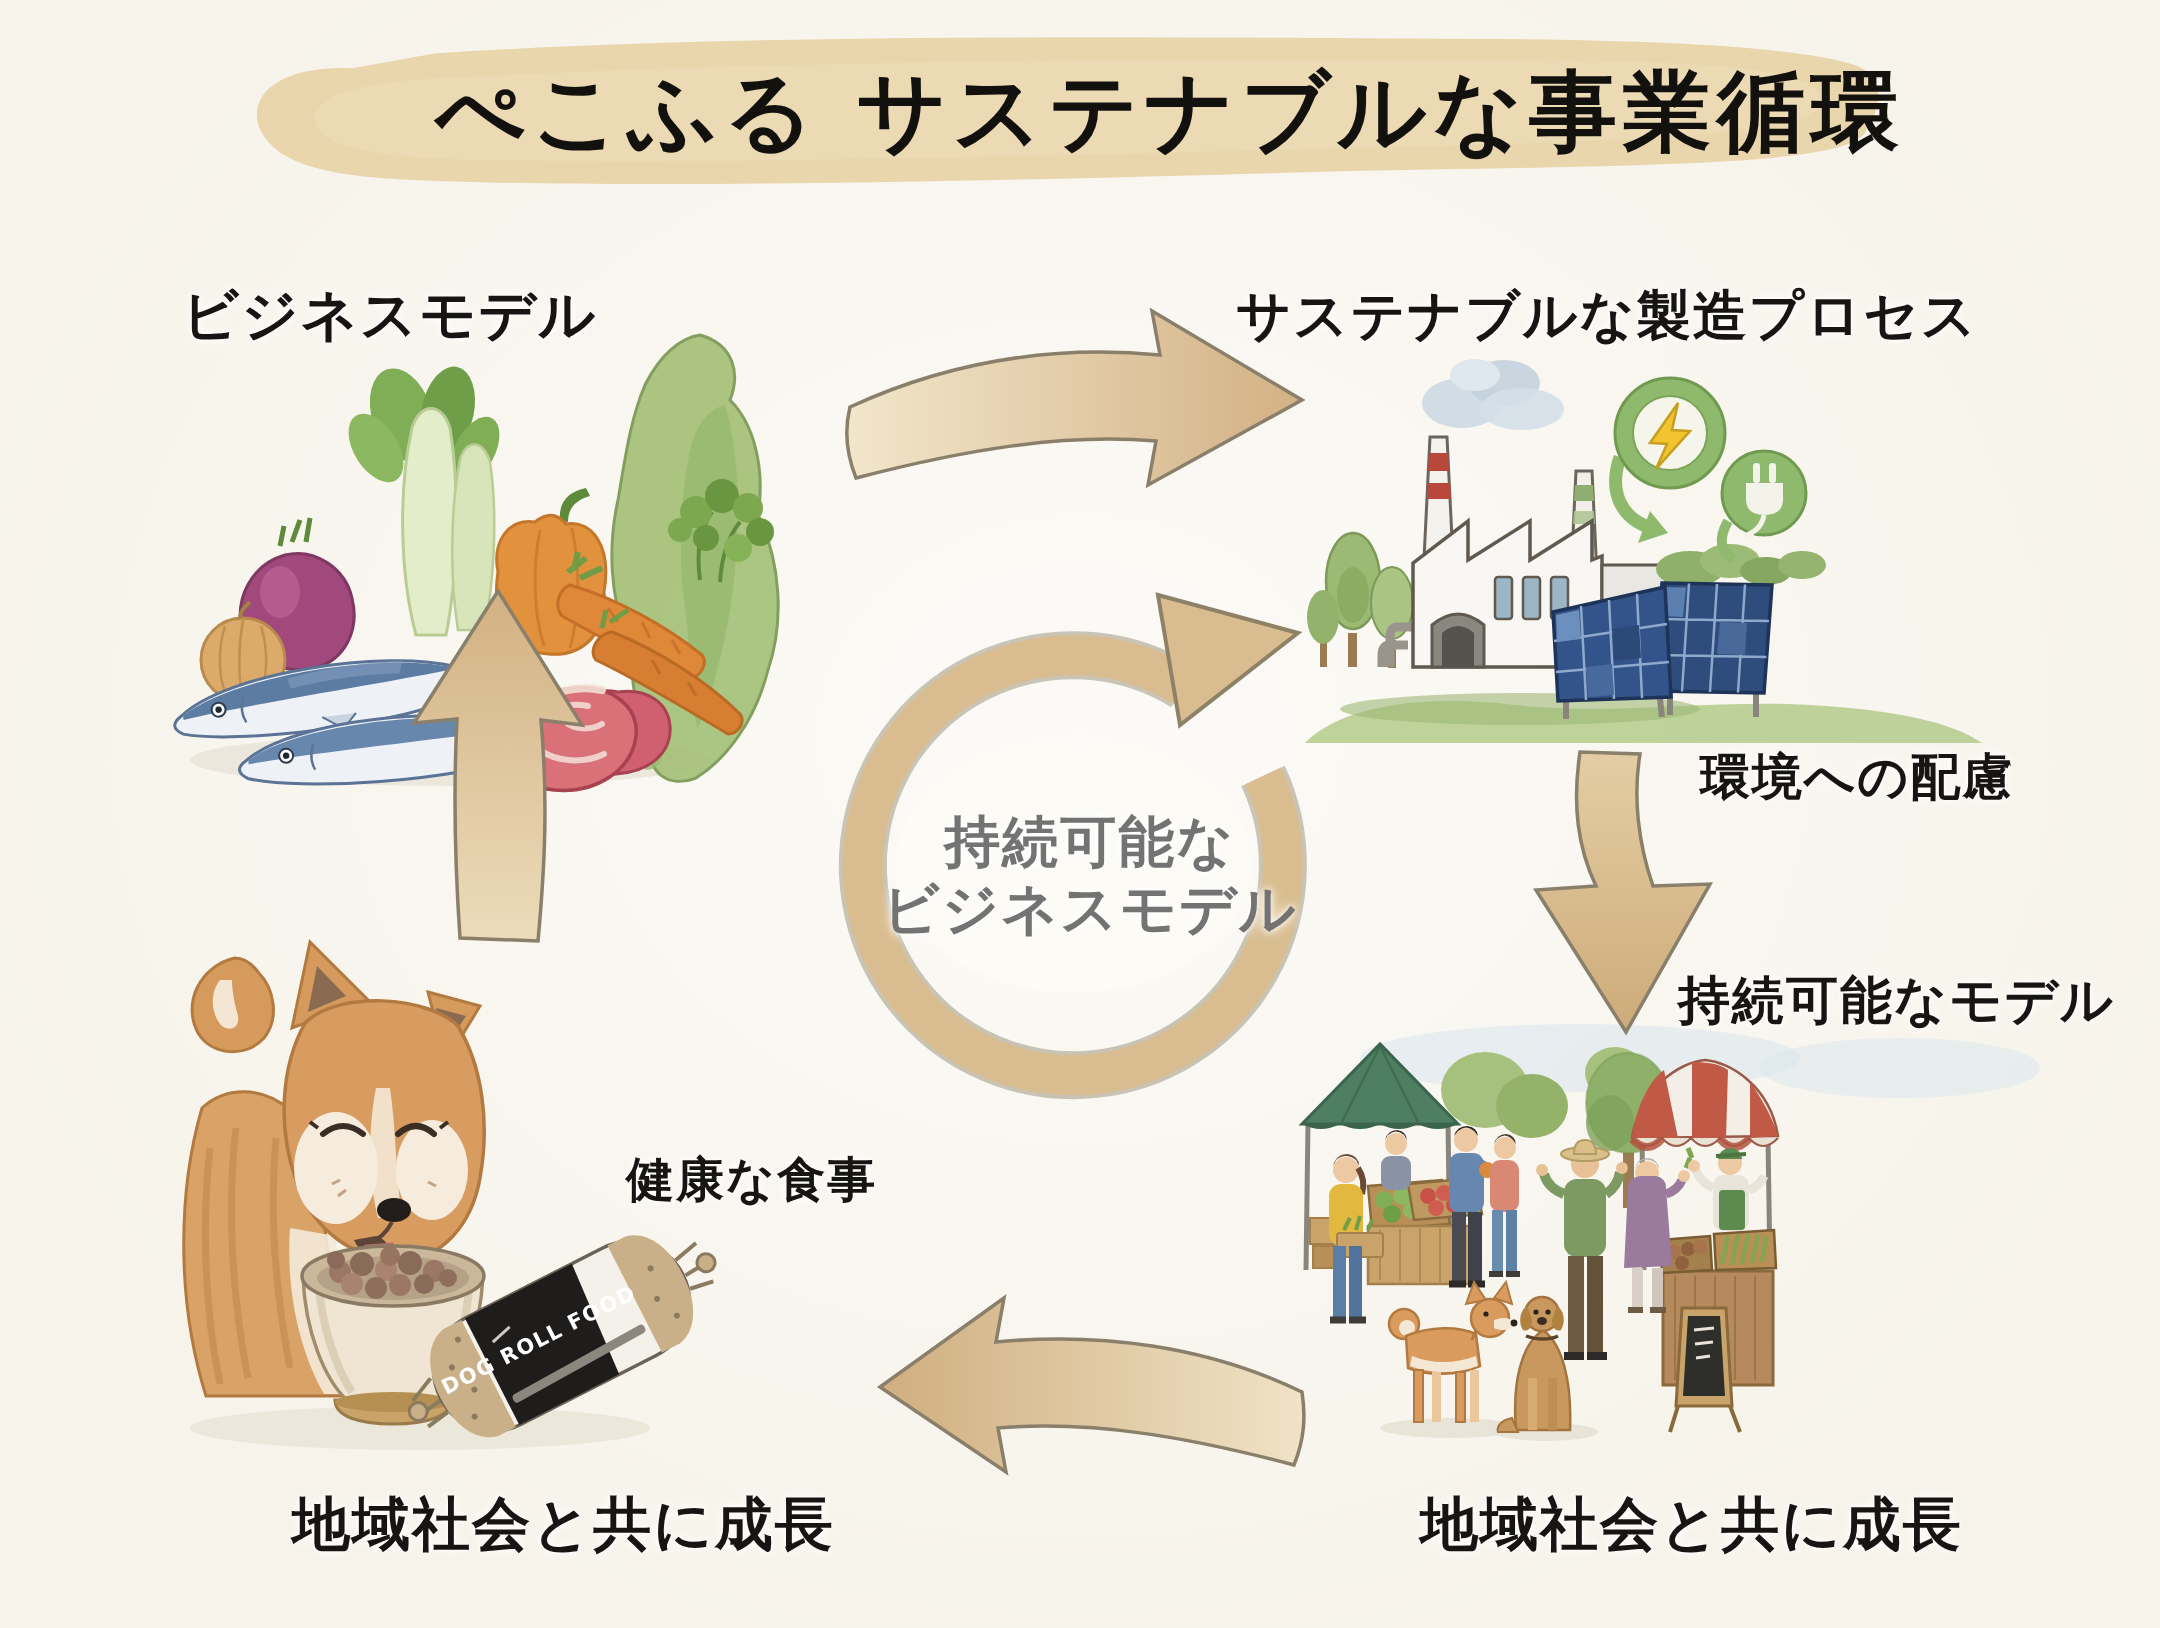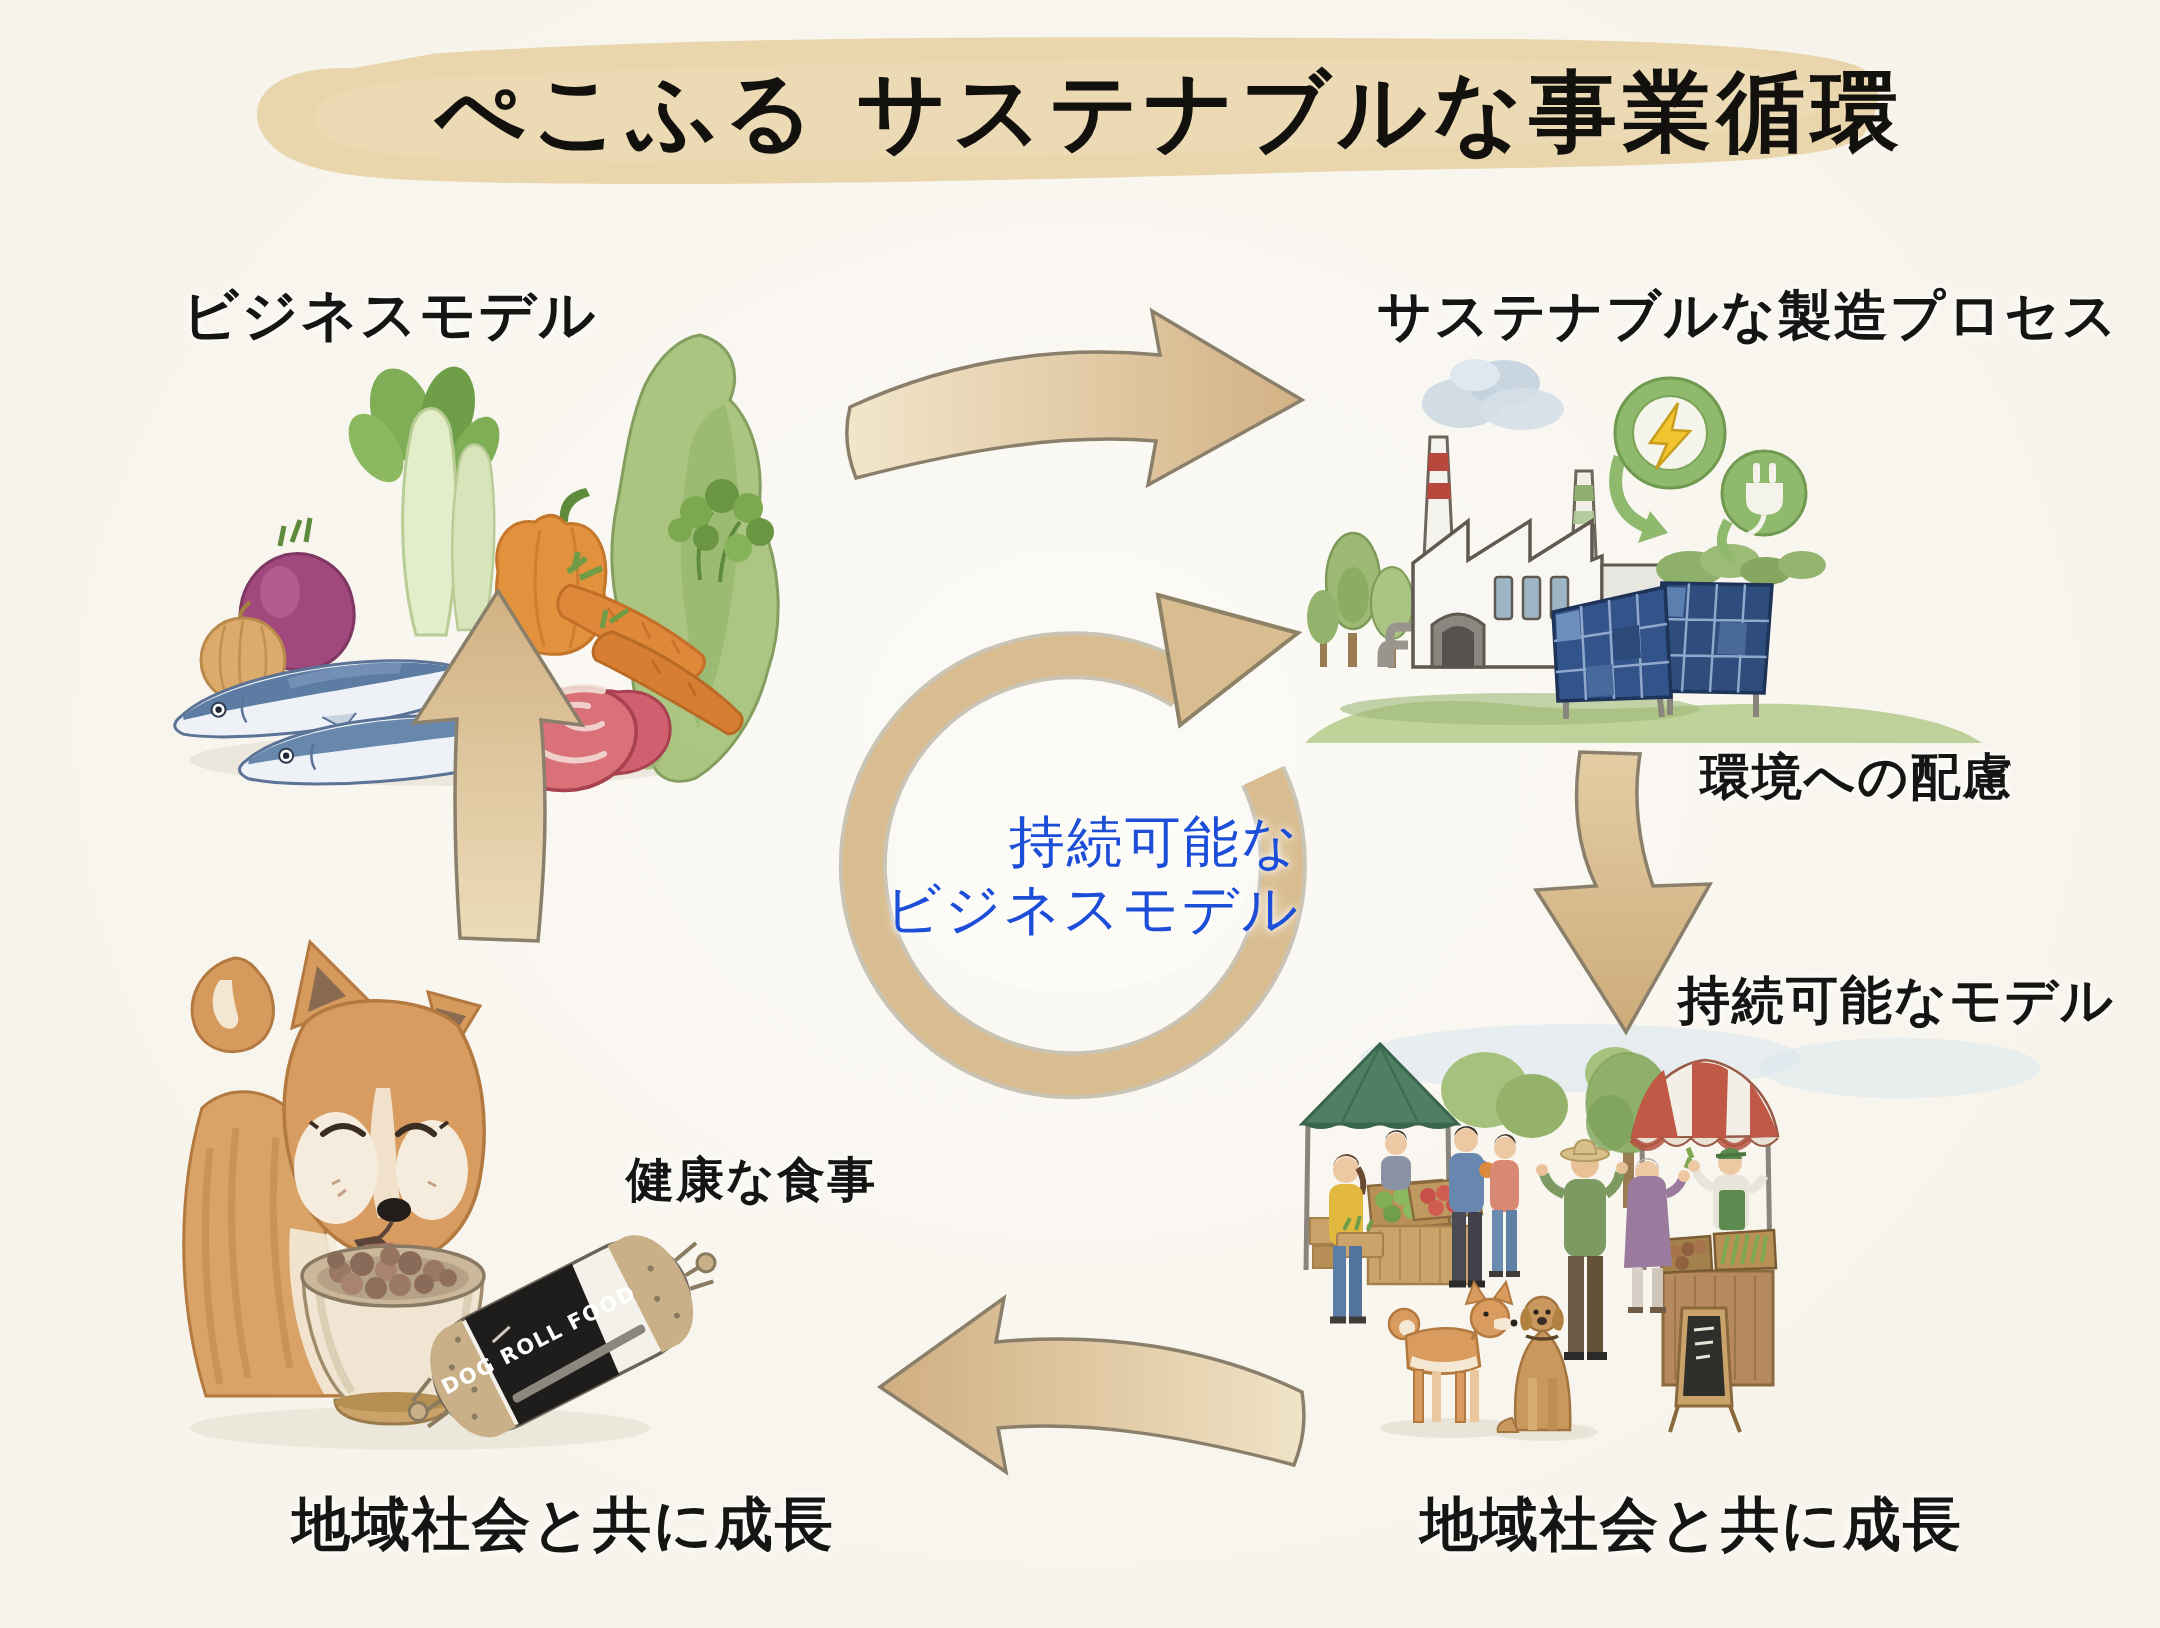--- a/index.html
+++ b/index.html
@@ -7,40 +7,40 @@
          font-family:"DejaVu Sans","Liberation Sans",sans-serif;}
   .stage::after{content:"";position:absolute;inset:0;pointer-events:none;
          background:radial-gradient(ellipse at 50% 45%, rgba(255,255,255,.5), rgba(240,235,222,.25) 75%);}
   .abs{position:absolute;}
   .lbl{position:absolute;font-weight:900;color:#171513;white-space:nowrap;letter-spacing:2px;z-index:6;
        text-shadow:0 0 12px rgba(255,255,255,.95),0 0 5px rgba(255,255,255,.9),0 0 2px rgba(255,255,255,.85);}
   .banner{position:absolute;left:225px;top:22px;width:1680px;height:180px;display:flex;
           align-items:center;justify-content:flex-end;z-index:5;}
   .banner svg{position:absolute;inset:0;transform:rotate(-.5deg);}
   .title-text{position:relative;font-size:88px;font-weight:900;color:#13110e;letter-spacing:6px;z-index:2;}
-  .center-text{position:absolute;left:880px;top:808px;width:420px;text-align:right;z-index:7;
-               font-size:56px;font-weight:400;color:#1d4ed8;line-height:1.2;letter-spacing:2px;
+  .center-text{position:absolute;left:880px;top:808px;width:420px;text-align:center;z-index:7;
+               font-size:56px;font-weight:700;color:#737373;line-height:1.2;letter-spacing:2px;
                text-shadow:0 0 14px rgba(255,255,255,.98),0 0 6px rgba(255,255,255,.95);}
   svg{overflow:visible;}
 </style>
 </head>
 <body>
 
 <div class="stage">
 
   <div class="banner">
     <svg viewBox="0 0 1680 180" width="1680" height="180">
       <path d="M34,98 C22,62 62,36 128,40 L210,26 C520,8 920,16 1215,20 C1415,22 1572,30 1630,50 C1662,62 1658,92 1638,120 C1606,152 1400,148 1098,152 C800,158 400,164 182,152 C92,147 48,132 34,98 Z" fill="#e7d2a6" opacity=".92"></path>
       <path d="M90,92 C86,66 140,52 240,50 C600,34 1050,38 1380,44 C1540,48 1600,62 1596,88 C1592,116 1450,124 1150,128 C820,134 420,140 230,132 C130,127 94,114 90,92 Z" fill="#eedfbd" opacity=".55"></path>
     </svg>
     <div class="title-text">ぺこふる サステナブルな事業循環</div>
   </div>
 
   <div class="lbl" style="left:182px;top:278px;font-size:56px;">ビジネスモデル</div>
-  <div class="lbl" style="left:1377px;top:280px;font-size:54px;">サステナブルな製造プロセス</div>
+  <div class="lbl" style="left:1236px;top:280px;font-size:54px;">サステナブルな製造プロセス</div>
   <div class="lbl" style="left:1700px;top:744px;font-size:50px;">環境への配慮</div>
   <div class="lbl" style="left:1678px;top:966px;font-size:52px;">持続可能なモデル</div>
   <div class="lbl" style="left:1420px;top:1486px;font-size:58px;">地域社会と共に成長</div>
   <div class="lbl" style="left:292px;top:1486px;font-size:58px;">地域社会と共に成長</div>
   <div class="lbl" style="left:626px;top:1148px;font-size:48px;font-family:Liberation Mono, monospace;">健康な食事</div>
 
   <div class="center-text">
     <div>持続可能な</div>
     <div>ビジネスモデル</div>
   </div>

